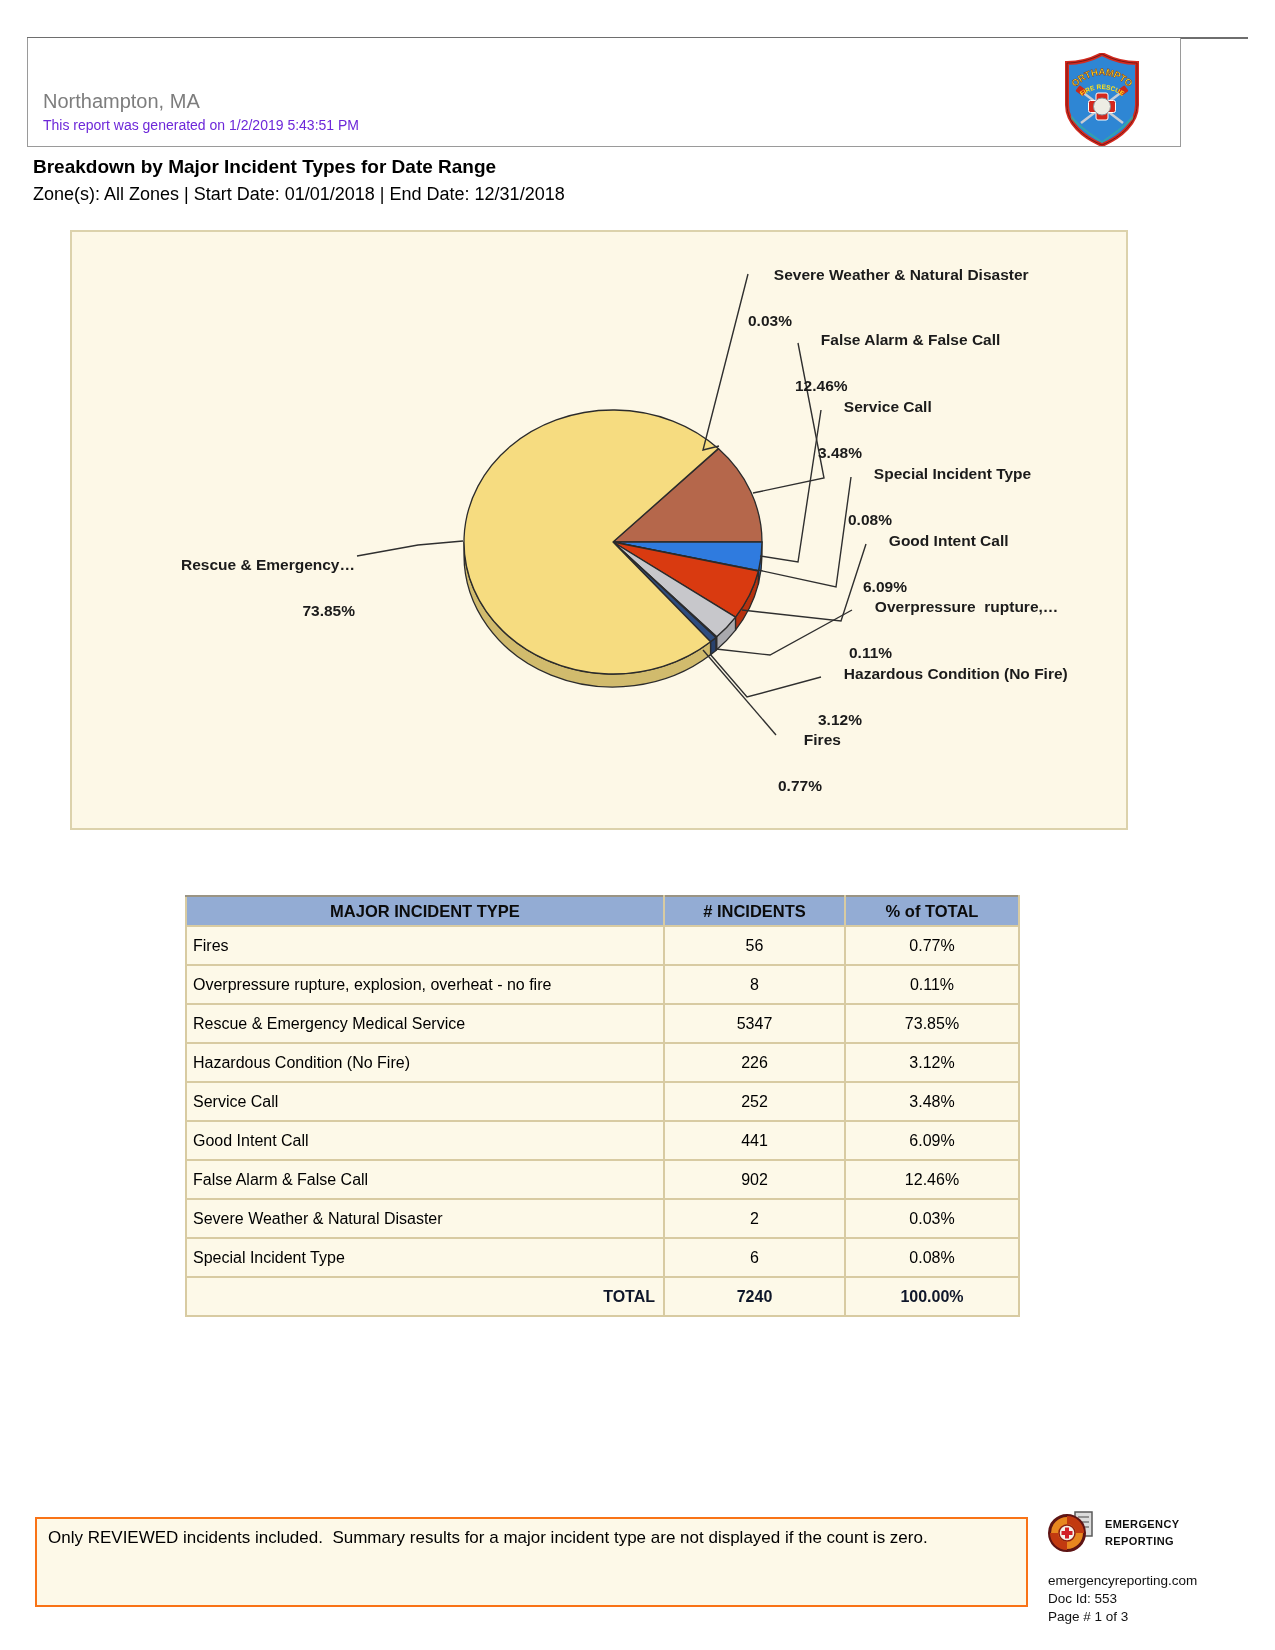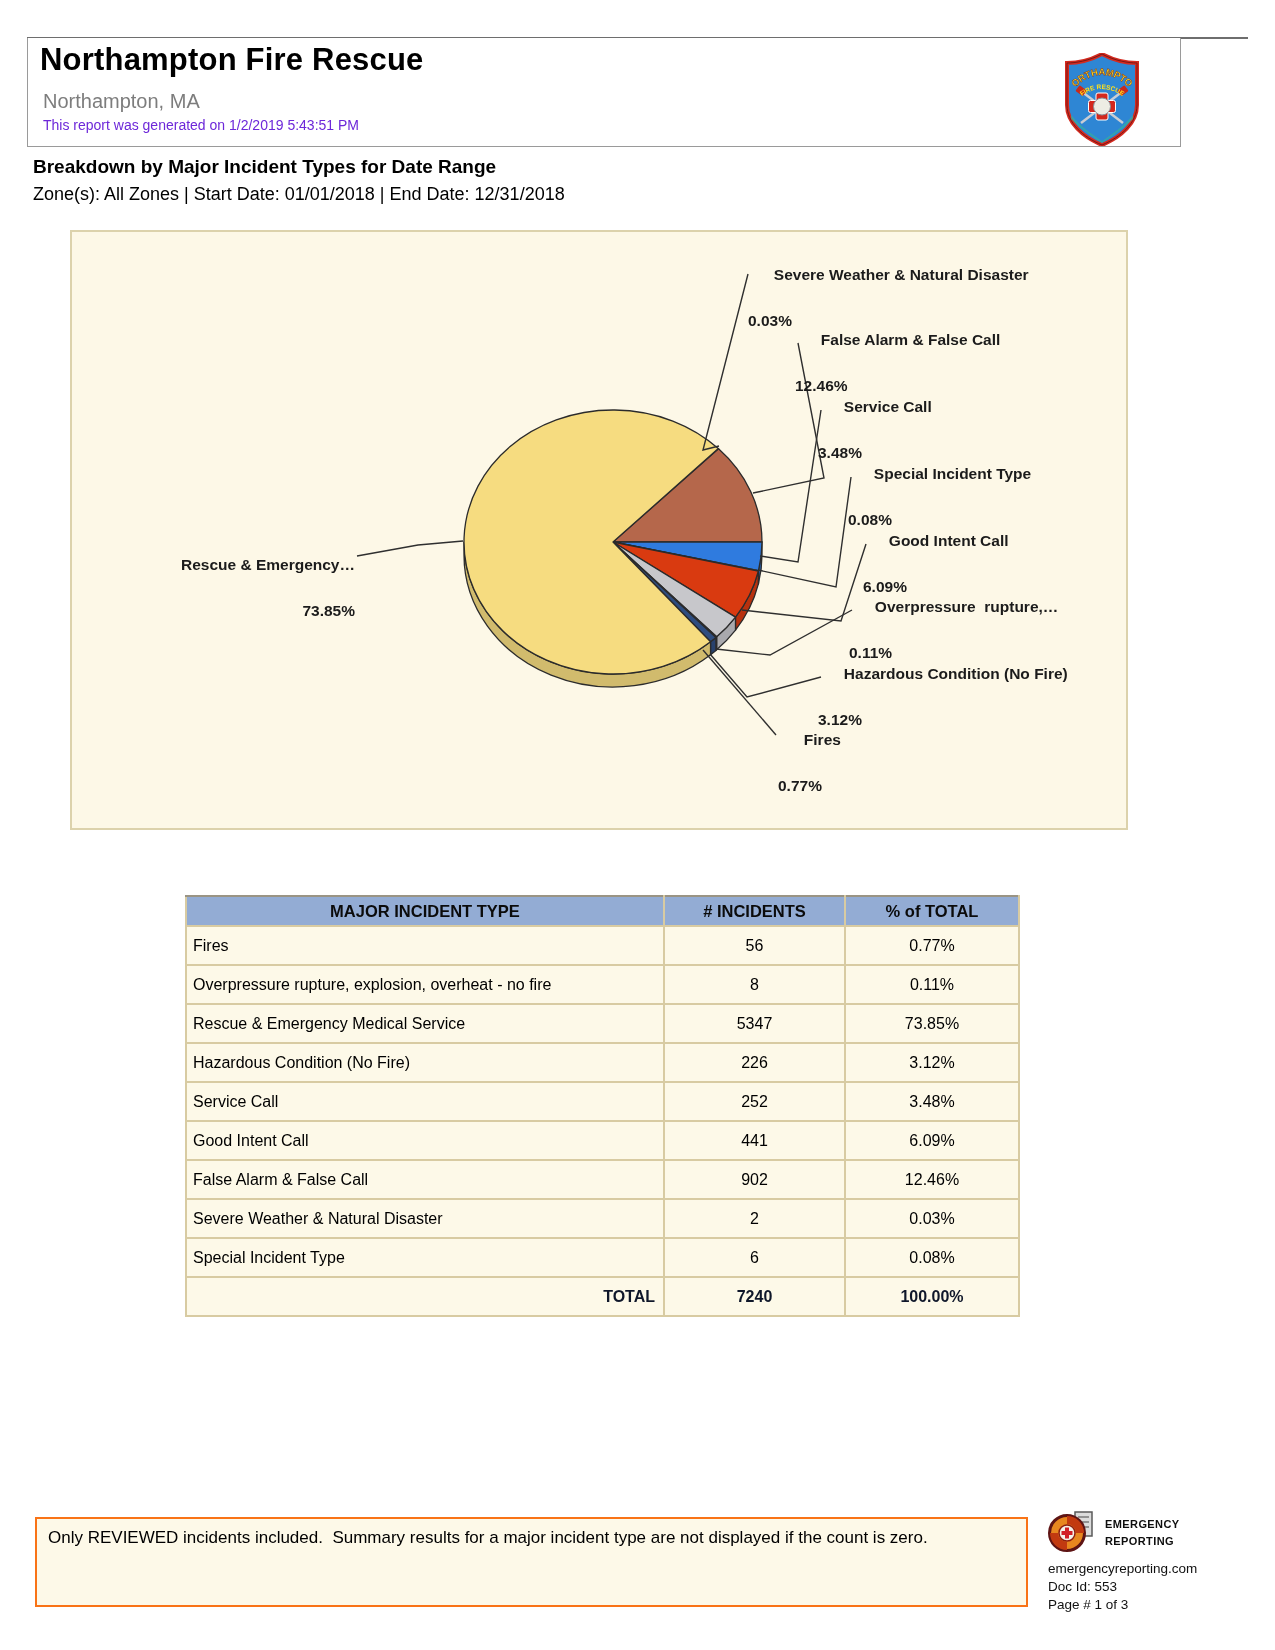--- a/index.html
+++ b/index.html
@@ -36,30 +36,29 @@
   #incident-table td.total-label{text-align:right;padding-right:8px;}
   
   #footnote-box{left:35px;top:1517px;width:993px;height:90px;border:2px solid #f97316;
                 background:#FDF9E8;box-sizing:border-box;padding:9px 11px;font-size:17px;
                 white-space:pre-wrap;}
   #er-brand{left:1048px;top:1508px;width:215px;}
   #er-brand-row{display:flex;align-items:center;gap:7px;}
   #er-logo{width:50px;height:50px;flex:0 0 auto;}
   #er-name{font-weight:bold;font-size:11px;line-height:17px;letter-spacing:.4px;color:#0e0e0e;}
   .er-small{font-size:13.5px;line-height:18px;color:#111;}
-  #er-site{margin-top:2px;}
+  #er-site{margin-top:14px;}
 </style>
 </head>
 <body>
 
 <div id="page">
 
   <div class="abs" id="top-rule"></div>
   <div class="abs" id="header-box"></div>
-  <div class="abs" id="dept-title">Northampton Fire Rescue</div>
   <div class="abs" id="dept-subtitle">Northampton, MA</div>
   <div class="abs" id="generated-line">This report was generated on 1/2/2019 5:43:51 PM</div>
 
   <svg class="abs" id="dept-badge" viewBox="0 0 78 93">
     <path d="M39,1 C52,8 66,10 74,10 L74,52 C74,70 58,84 39,92 C20,84 4,70 4,52 L4,10 C12,10 26,8 39,1 Z" fill="#2E86D4" stroke="#D42A1F" stroke-width="4"></path>
     <path d="M39,1 C52,8 66,10 74,10 L74,52 C74,70 58,84 39,92 C20,84 4,70 4,52 L4,10 C12,10 26,8 39,1 Z" fill="none" stroke="#7A1714" stroke-width="1"></path>
     <path d="M8,62 C18,74 30,82 39,88 C48,82 60,74 70,62 L70,66 C60,76 48,84 39,90 C30,84 18,76 8,66 Z" fill="#35b09b" opacity=".7"></path>
     <line x1="18" y1="38" x2="60" y2="70" stroke="#C9CDD4" stroke-width="2.4"></line>
     <line x1="60" y1="38" x2="18" y2="70" stroke="#C9CDD4" stroke-width="2.4"></line>
     <rect x="14" y="34" width="9" height="7" rx="1" fill="#C92A1C" transform="rotate(37 18 37)"></rect>

